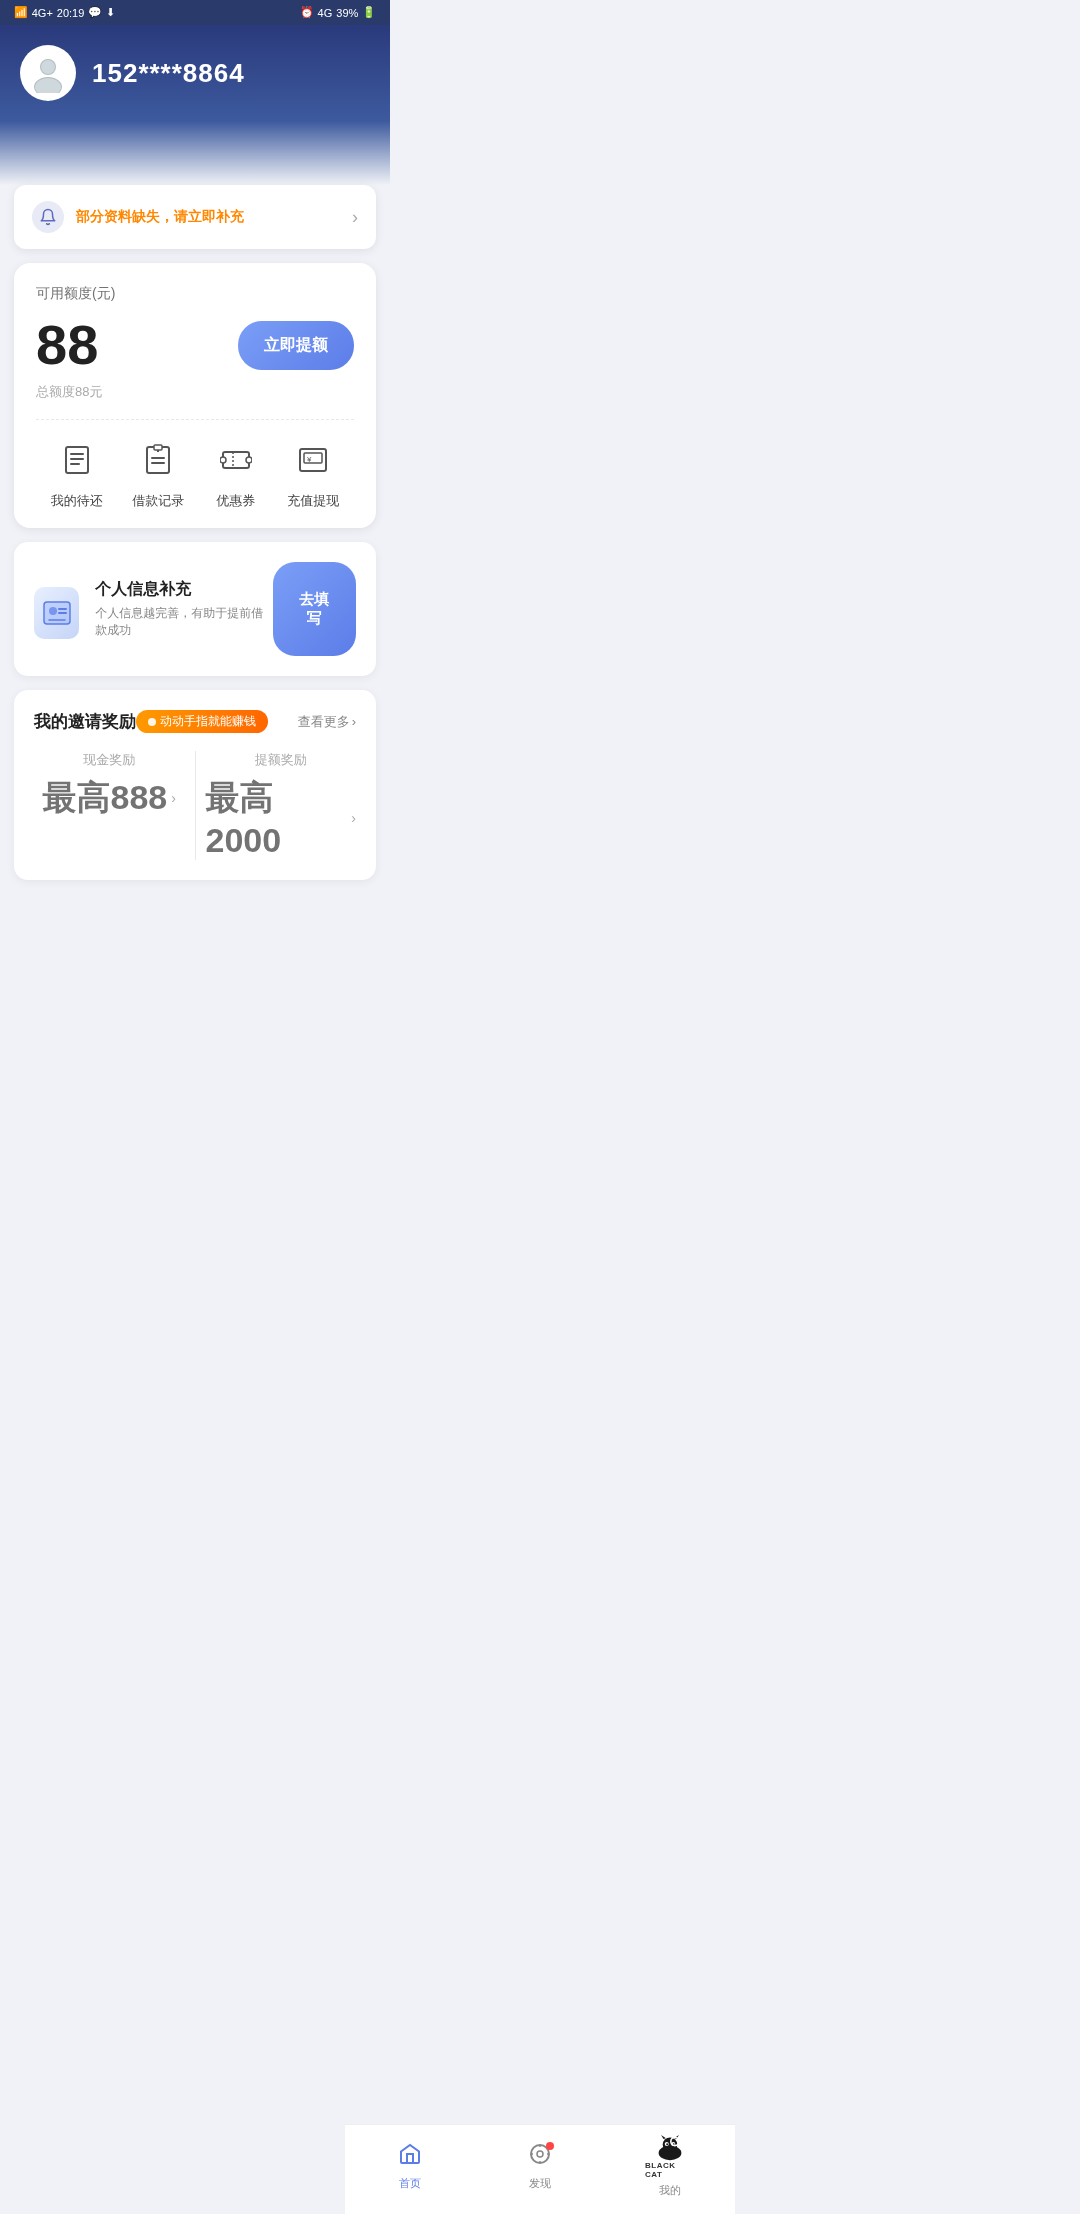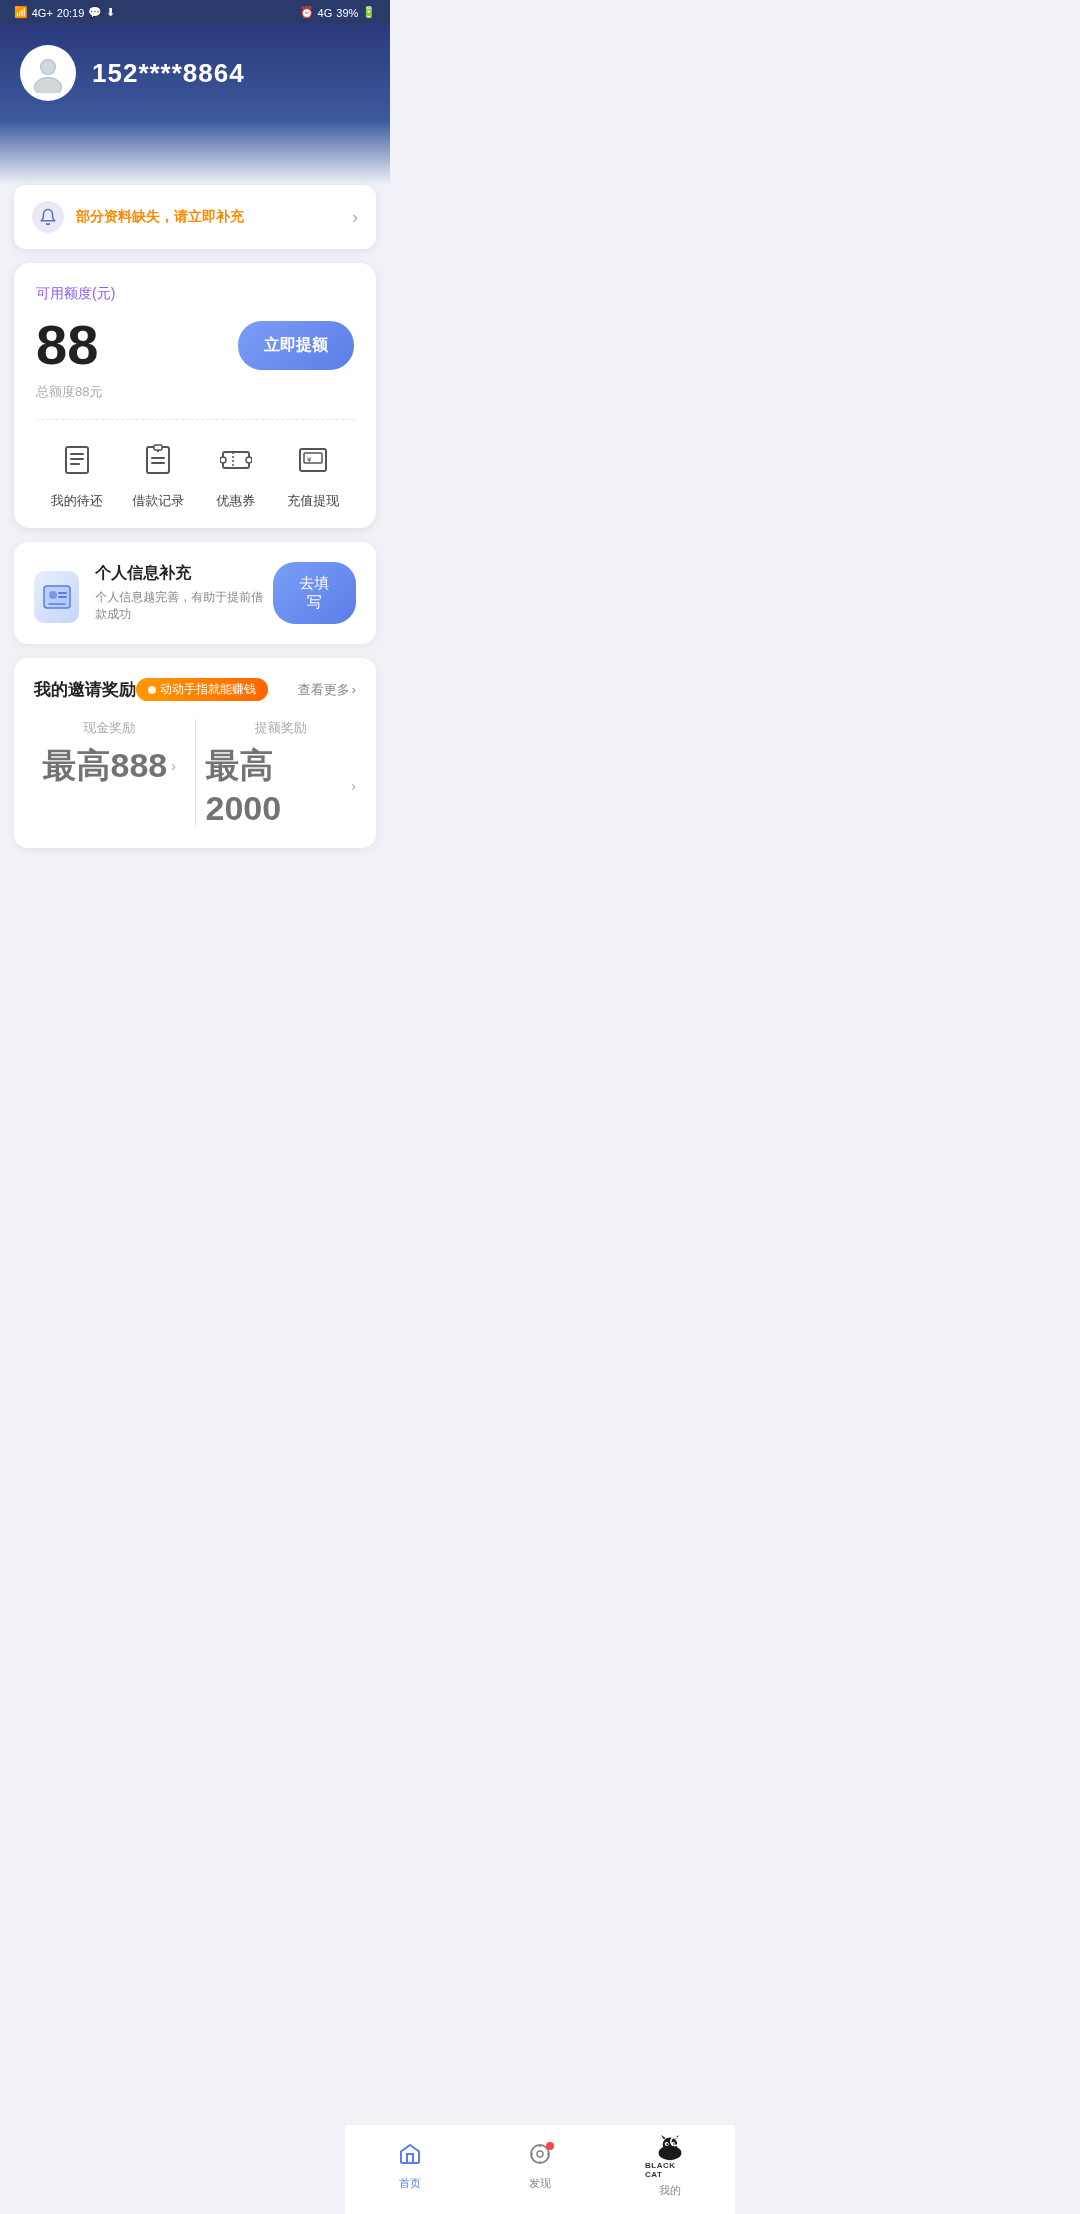--- a/index.html
+++ b/index.html
@@ -78,21 +78,21 @@
     .notif-arrow { color: #aaa; font-size: 18px; }
     .credit-card {
       background: #fff;
       border-radius: 16px;
       margin: 0 14px 14px 14px;
       padding: 22px 22px 0 22px;
       box-shadow: 0 2px 10px rgba(0,0,0,0.08);
     }
     .credit-label {
       font-size: 14px;
-      color: #8b5cf6;
+      color: #737373;
       margin-bottom: 14px;
     }
     .credit-amount-row {
       display: flex;
       align-items: center;
       justify-content: space-between;
       margin-bottom: 10px;
     }
     .credit-amount {
       font-size: 56px;
@@ -163,23 +163,23 @@
       font-size: 26px;
     }
     .info-text-wrap { display: flex; flex-direction: column; gap: 5px; }
     .info-title { font-size: 16px; font-weight: 600; color: #222; }
     .info-sub { font-size: 12px; color: #888; }
     .btn-fill {
       background: linear-gradient(135deg, #7b9ef7, #5c7de8);
       color: #fff;
       border: none;
       border-radius: 22px;
-      padding: 12px 22px;
+      padding: 28px 22px;
       font-size: 15px;
-      font-weight: 400;
+      font-weight: 700;
       cursor: pointer;
     }
     .invite-section {
       background: #fff;
       border-radius: 14px;
       margin: 0 14px 14px 14px;
       padding: 20px 20px;
       box-shadow: 0 2px 10px rgba(0,0,0,0.06);
     }
     .invite-header {

